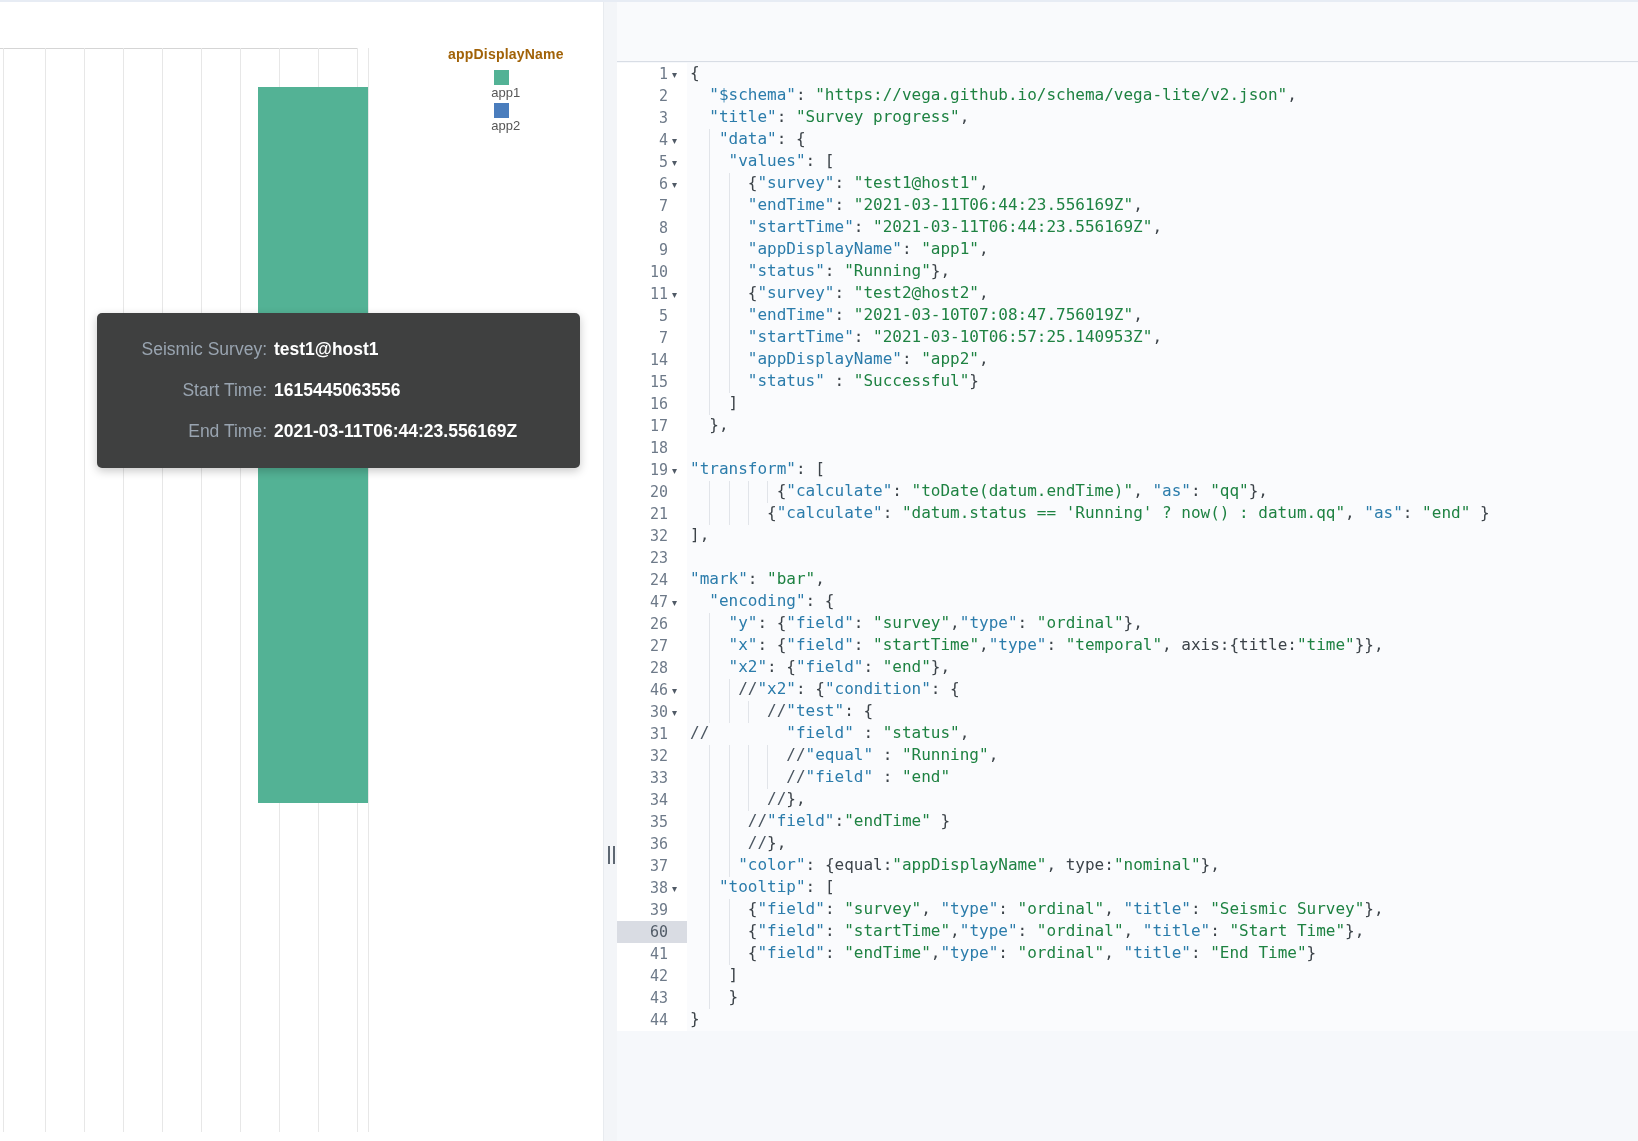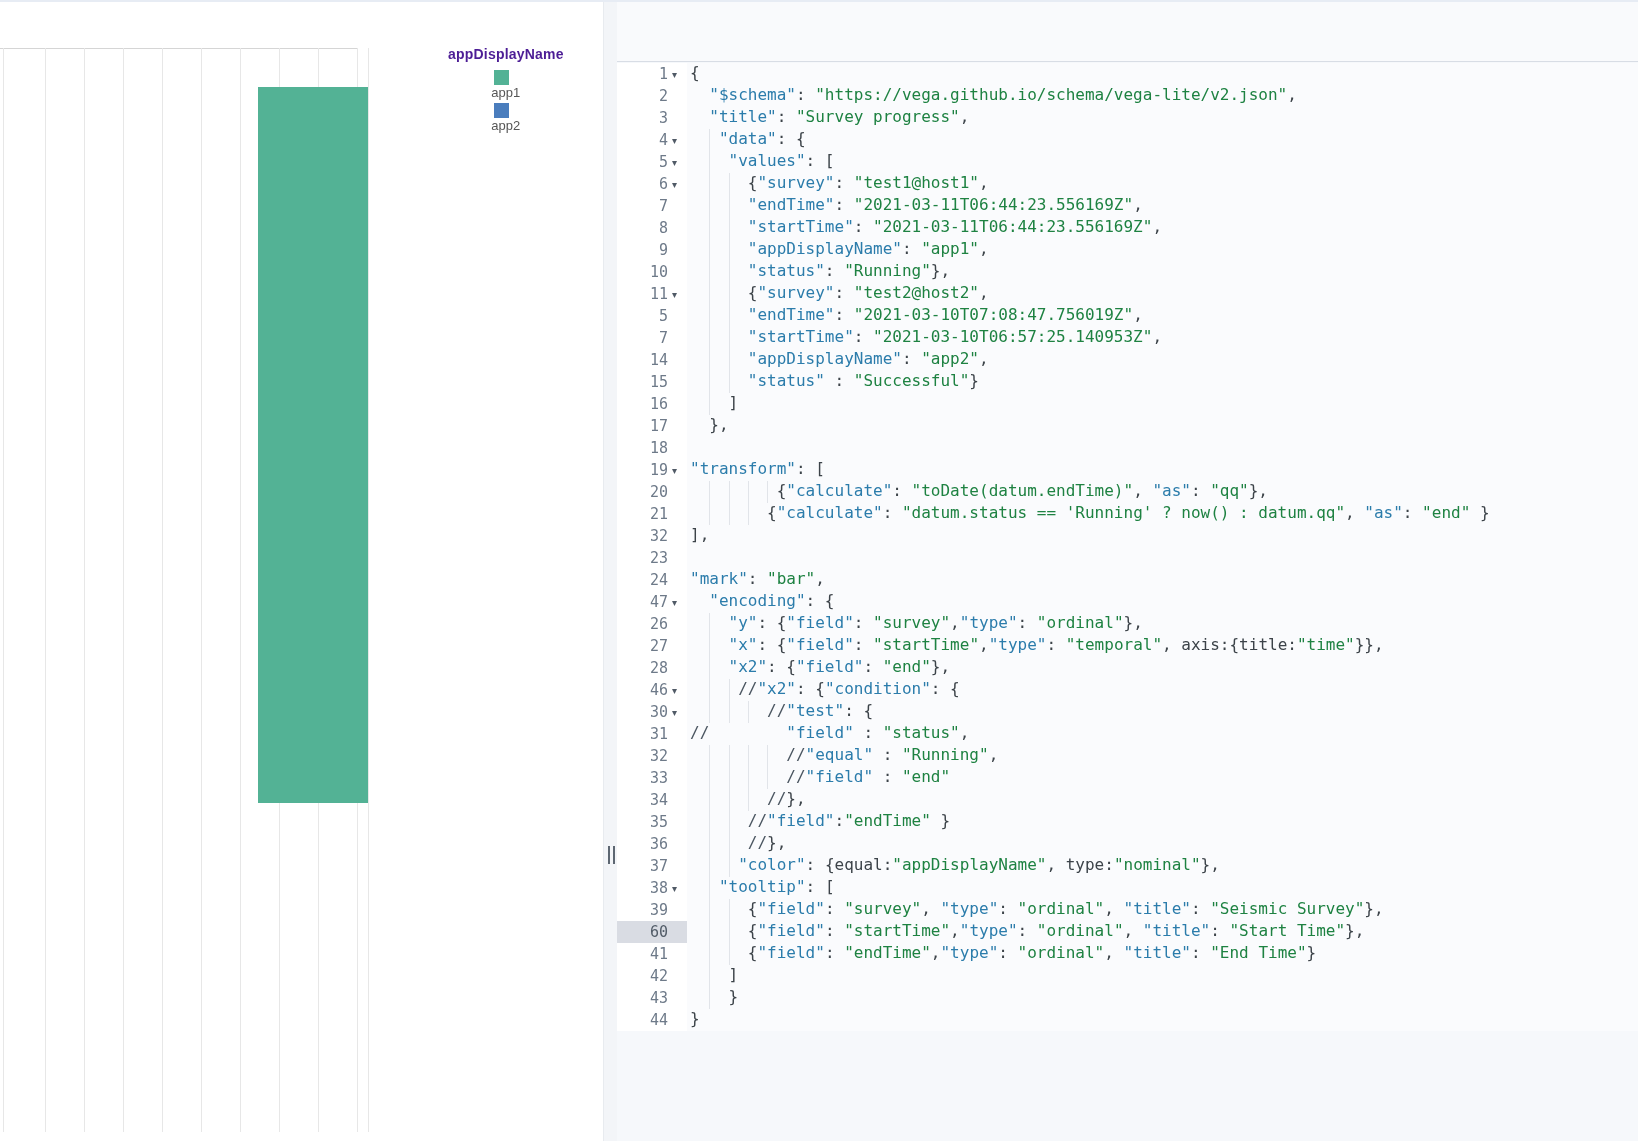--- a/index.html
+++ b/index.html
@@ -8,21 +8,21 @@
           font-family:"Liberation Sans", sans-serif; }
   .topstrip { position:absolute; left:0; top:0; width:1638px; height:2px; background:#e7ecf4; }
 
   
   .chart-pane { position:absolute; left:0; top:2px; width:603px; height:1139px; background:#fff; }
   .plot-topline { position:absolute; left:0; top:46px; width:357px; height:1px; background:#d5d5d5; }
   .gridline { position:absolute; top:46px; width:1px; height:1084px; background:#e7e7e7; }
   .bar { position:absolute; left:258px; top:85px; width:110px; height:716px; background:#53b295; }
 
   .legend { position:absolute; left:448px; top:44px; }
-  .legend-title { font-size:14px; font-weight:bold; color:#4c1d95; letter-spacing:.2px; }
+  .legend-title { font-size:14px; font-weight:bold; color:#a16207; letter-spacing:.2px; }
   .legend-item { display:flex; align-items:center; margin-top:3px;flex-direction:column; }
   .legend-item:first-of-type { margin-top:8px; }
   .swatch { width:15px; height:15px; margin-right:8px; }
   .legend-label { font-size:13px; color:#565656; }
 
   .tooltip { position:absolute; left:97px; top:311px; width:483px; height:155px; background:#3f4040;
              border-radius:5px; box-shadow:0 3px 10px rgba(0,0,0,.22);
              display:grid; grid-template-columns:170px auto; column-gap:7px; row-gap:17px;
              padding:24px 10px 0 0; align-content:start; }
   .tt-label { color:#99a4b0; font-size:17.5px; text-align:right; line-height:24px; white-space:nowrap; }
@@ -85,20 +85,28 @@
             <span class="swatch" style="background: rgb(83, 178, 149);"></span>
             <span class="legend-label">app1</span>
           </div>
           <div class="legend-item">
             <span class="swatch" style="background: rgb(74, 125, 189);"></span>
             <span class="legend-label">app2</span>
           </div>
         </div>
     </div>
 
+    <div class="tooltip" id="tooltip">
+        <div class="tt-label">Seismic Survey:</div>
+        <div class="tt-value">test1@host1</div>
+        <div class="tt-label">Start Time:</div>
+        <div class="tt-value">1615445063556</div>
+        <div class="tt-label">End Time:</div>
+        <div class="tt-value">2021-03-11T06:44:23.556169Z</div>
+      </div>
   </div>
 
   <div class="divider">
     <div class="vsep"></div>
     <div class="handle">
         <i></i>
         <i></i>
       </div>
   </div>
 

